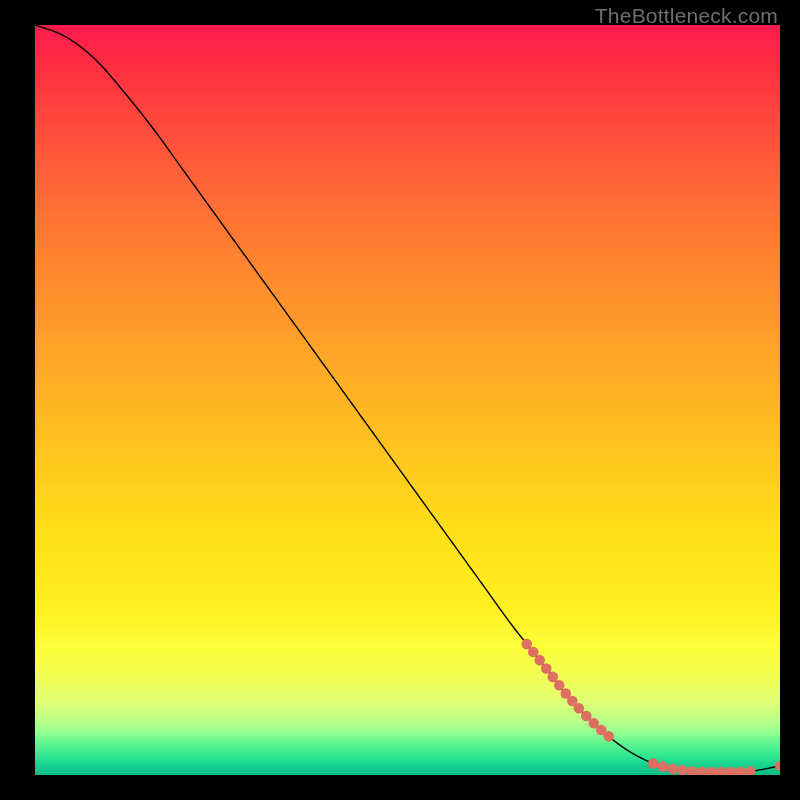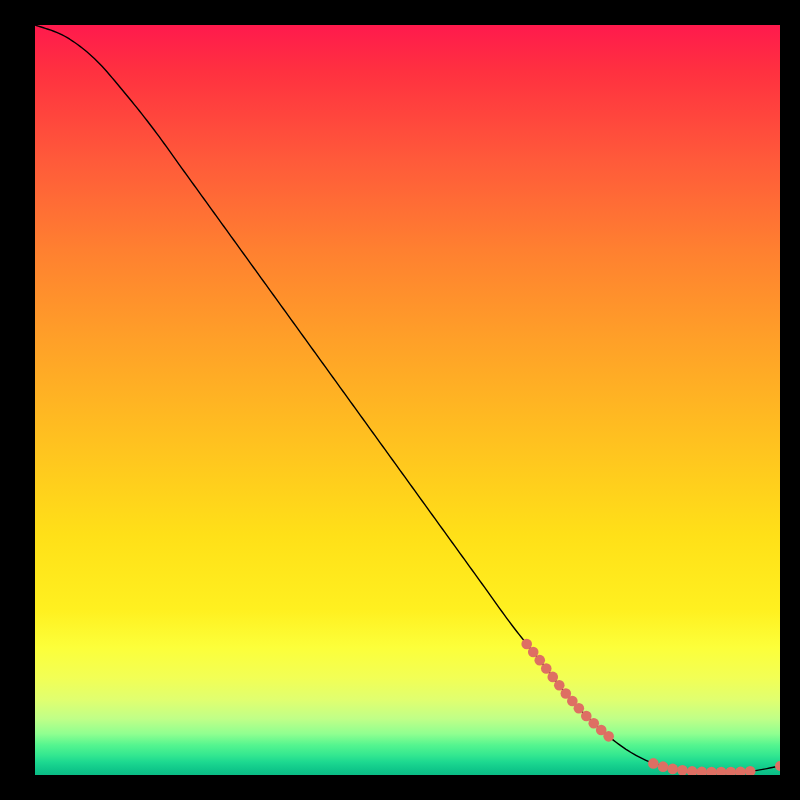--- a/index.html
+++ b/index.html
@@ -104,13 +104,14 @@
           <circle cx="666.77" cy="746.92" r="5.3" class="marker"></circle>
           <circle cx="676.46" cy="747.03" r="5.3" class="marker"></circle>
           <circle cx="686.14" cy="747.00" r="5.3" class="marker"></circle>
           <circle cx="695.83" cy="747.03" r="5.3" class="marker"></circle>
           <circle cx="705.52" cy="746.88" r="5.3" class="marker"></circle>
           <circle cx="715.20" cy="746.25" r="5.3" class="marker"></circle>
           <circle cx="745.00" cy="741.00" r="5" class="marker-end"></circle>
         </g>
     </svg>
   </div>
+  <div class="watermark">TheBottleneck.com</div>
 </div>
 
 </body></html>

